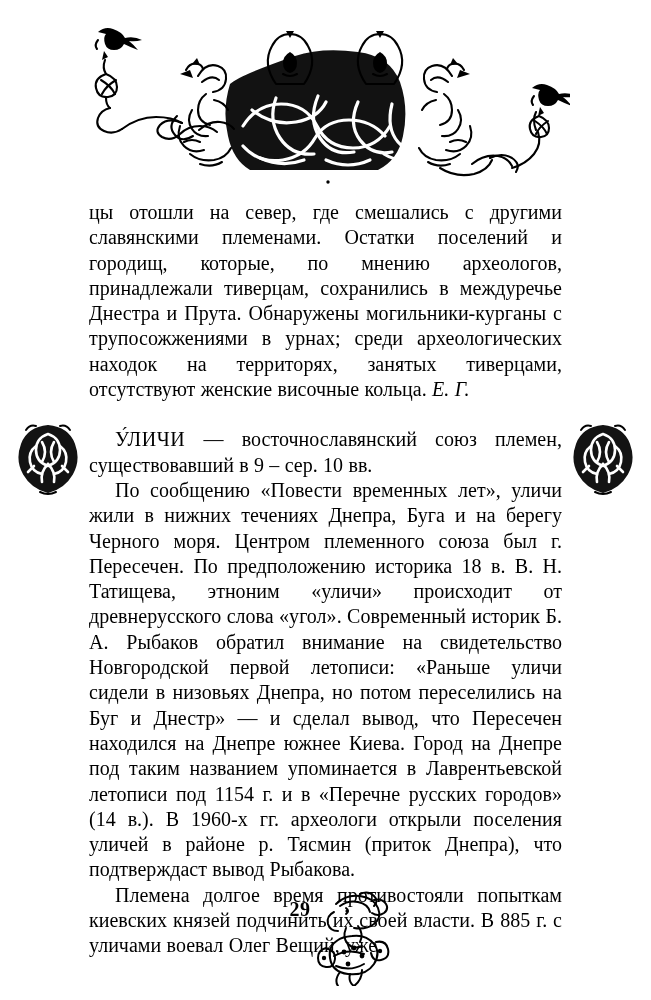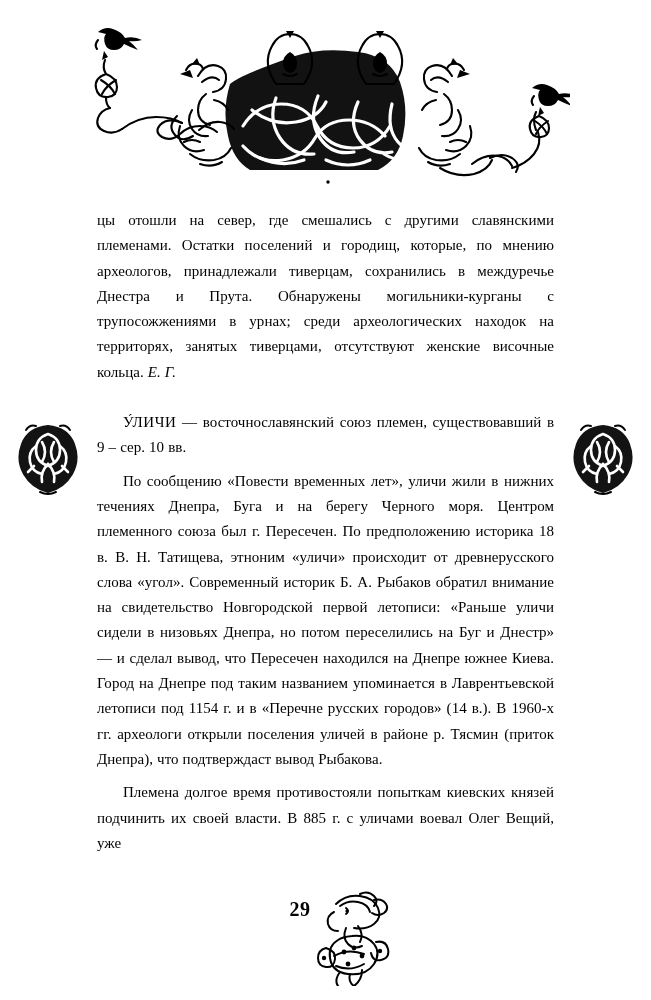--- a/index.html
+++ b/index.html
@@ -46,22 +46,22 @@
   .medallion.right { left: 567px; }
 
   
   .textblock {
     position: absolute;
     left: 89px;
     top: 200px;
     width: 473px;
   }
   p.para {
-    margin: 8px;
-    font-size: 15px;
+    margin: 0;
+    font-size: 20px;
     line-height: 25.3px;
     text-align: justify;
     text-align-last: left;
     letter-spacing: 0.02px;
     word-spacing: 0.3px;
     hyphens: manual;
   }
   p.para.indent { text-indent: 26px; }
   p.gap-before { margin-top: 25px; font-family: Liberation Serif, serif; }
   .headword { letter-spacing: 0.6px; }

